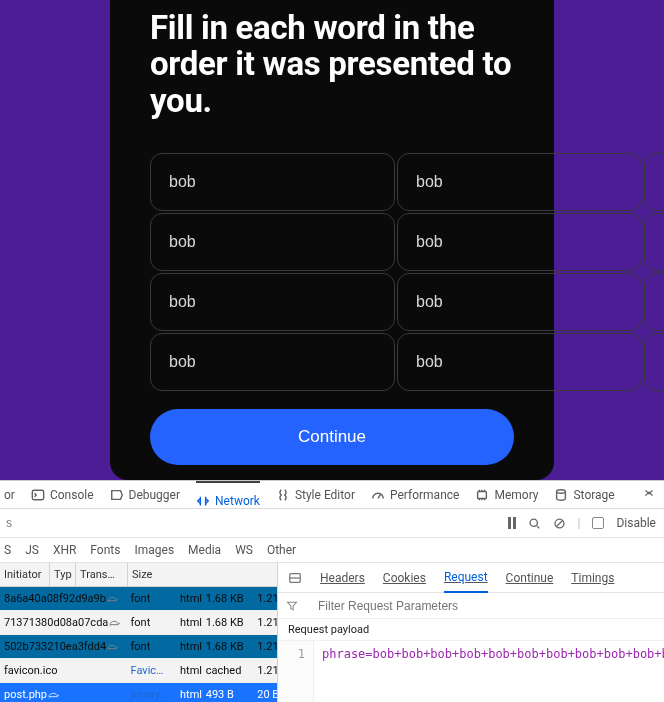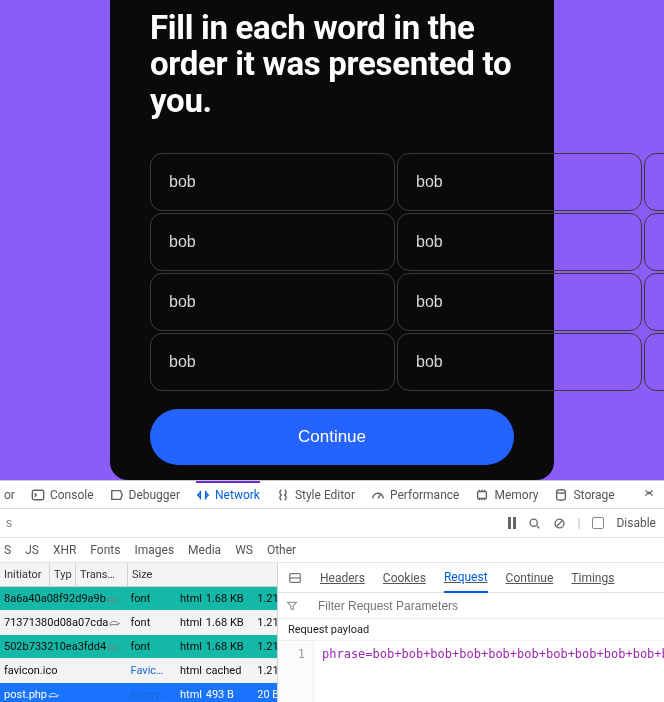--- a/index.html
+++ b/index.html
@@ -1,19 +1,19 @@
 <!DOCTYPE html>
 <html><head>
 <meta charset="utf-8">
 <style>
   * { box-sizing: border-box; margin: 0; padding: 0; }
   html, body { width: 664px; height: 702px; overflow: hidden; font-family: -apple-system, BlinkMacSystemFont, "Segoe UI", Roboto, sans-serif; background: #f9f9fa; }
 
   
-  .app-wrap { height: 480px; display:flex; align-items:flex-start; justify-content:flex-end; background:#8b5cf6;}
+  .app-wrap { height: 480px; display:flex; align-items:flex-start; justify-content:flex-end; background:#4c1d95;}
   .card {
     margin: 0 auto;
     width: 444px;
     height: 480px;
     background: #0a0a0a;
     color: #fff;
     border-radius: 18px;
     border-top-left-radius:0; border-top-right-radius:0;
     padding: 10px 40px 26px 40px;
   }
@@ -49,21 +49,21 @@
     color: #fff;
     font-size: 17px;
     font-weight: 500;
     cursor: pointer;
   }
 
   
   .devtools { height: 222px; background: #fff; border-top:1px solid #c9c9c9; font-size:12px; color:#0c0c0c;}
   .tabs { height: 28px; display:flex; align-items:center; gap:16px; padding:0 4px; border-bottom:1px solid #dcdcdc; box-shadow: inset 0 2px 0 #fff; position:relative;}
   .tabs .tab { display:flex; align-items:center; gap:5px; height:100%; cursor:pointer; color:#555;}
-  .tabs .tab.active { color:#0060df; border-top:2px solid #6d28d9; margin-top:-1px;}
+  .tabs .tab.active { color:#0060df; border-top:2px solid #404040; margin-top:-1px;align-items:flex-end;}
   .tabs .tab.active .ico path, .tabs .tab.active .ico rect, .tabs .tab.active .ico line { stroke:#0060df;}
   .tabs .more { margin-left:auto; padding-right:4px; color:#555;}
   .ico { width:14px; height:14px; flex:none; }
   .ico path, .ico line, .ico rect, .ico circle { stroke:#626262; stroke-width:1.6; fill:none; }
 
   
   .filterrow { height:29px; display:flex; align-items:center; border-bottom:1px solid #e5e5e5; padding-left:4px;}
   .filterrow .urlinput { flex:1; border:none; outline:none; height:100%; font-size:12px; color:#777; padding-left:2px;}
   .frow-right { display:flex; align-items:center; gap:12px; padding:0 8px; color:#555;}
   .frow-right .divider{ color:#bbb;}
@@ -74,21 +74,21 @@
   .typerow{height:25px;display:flex;align-items:center;gap:14px;padding-left:4px;border-bottom:1px solid #e5e5e5;color:#555;}
   .typerow span{cursor:pointer;}
   
   
   .split{display:flex;height:140px;}
   .netlist{width:278px;border-right:1px solid #d2d2d2;overflow:hidden;font-size:11px;}
   .nth{display:flex;height:24px;align-items:center;background:#f4f4f4;border-bottom:1px solid #d2d2d2;color:#333;}
   .nth div{padding:0 4px;overflow:hidden;white-space:nowrap;text-overflow:ellipsis;border-right:1px solid #d2d2d2;height:100%;display:flex;align-items:center;}
   .col-file{width:128px;} .col-initfull{width:50px;}
   .col-type{width:26px;} .col-tran{width:52px;} .col-size{width:24px;border-right:none!important;}
-  .ntr{display:flex;height:24px;align-items:center;border-bottom:1px solid #eee;background:#14b8a6;}
+  .ntr{display:flex;height:24px;align-items:center;border-bottom:1px solid #eee;background:#0369a1;}
   .ntr:nth-child(even){background:#f3f3f3;}
   .ntr div{padding:0 4px;overflow:hidden;white-space:nowrap;text-overflow:ellipsis;height:100%;display:flex;align-items:center;}
   .ntr.selected{background:#1a73ff;color:#fff;}
   .turtle{width:14px;height:10px;}
   .turtle path{stroke:#7d7d7d;stroke-width:1.2;fill:none;}
   .ntr.selected .turtle path{stroke:#cfe1ff;}
   .linkish{color:#1a66d6;}
 
   
   .rpane{flex:1;display:flex;flex-direction:column;min-width:0;}

